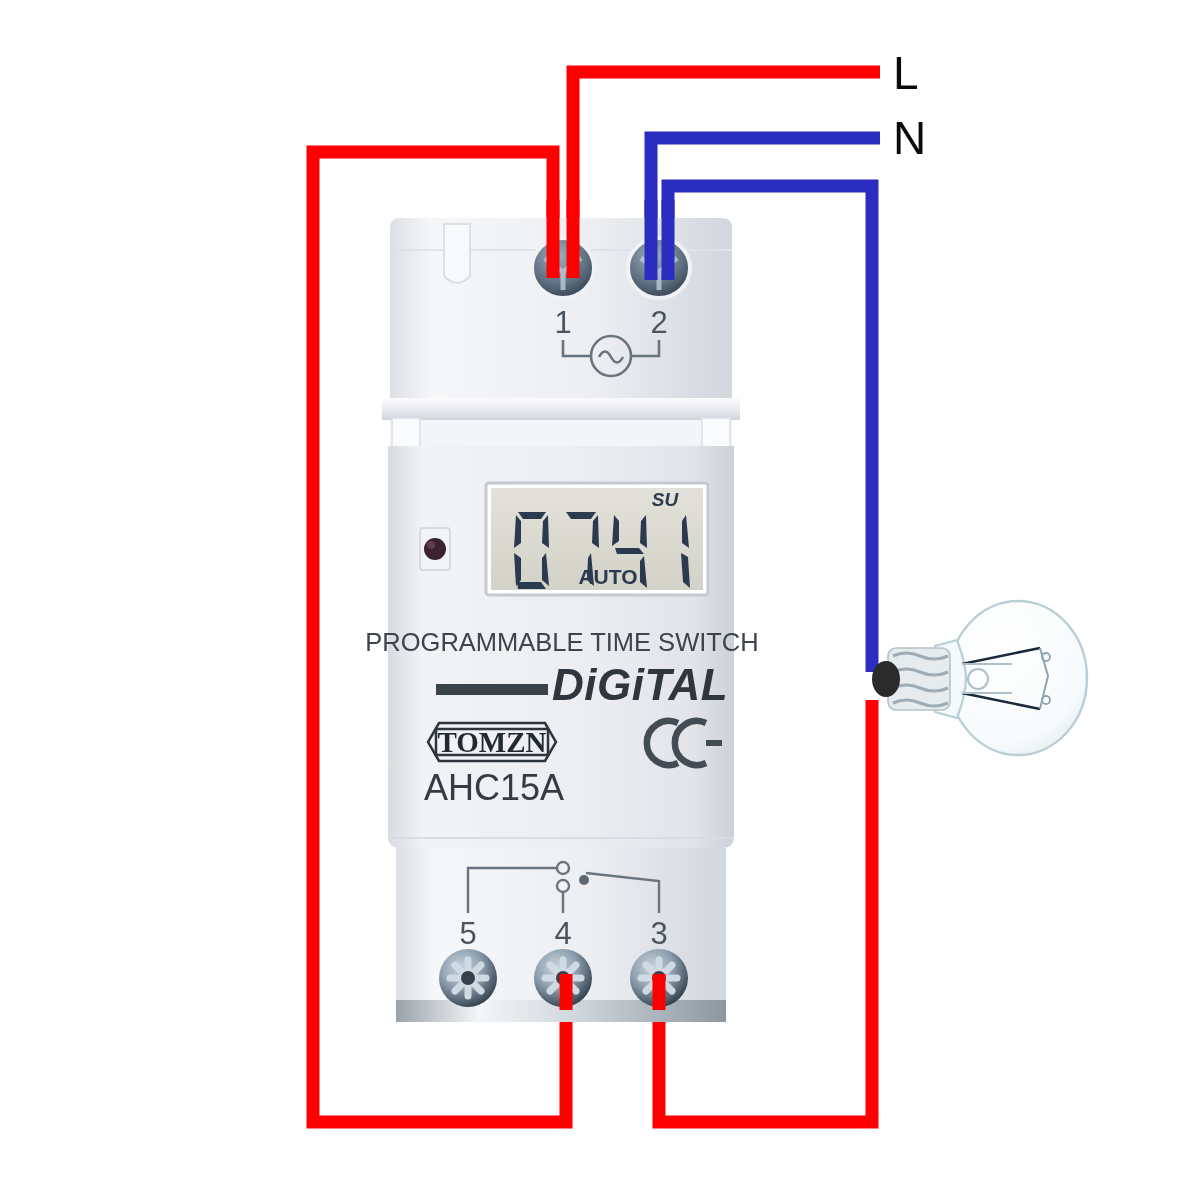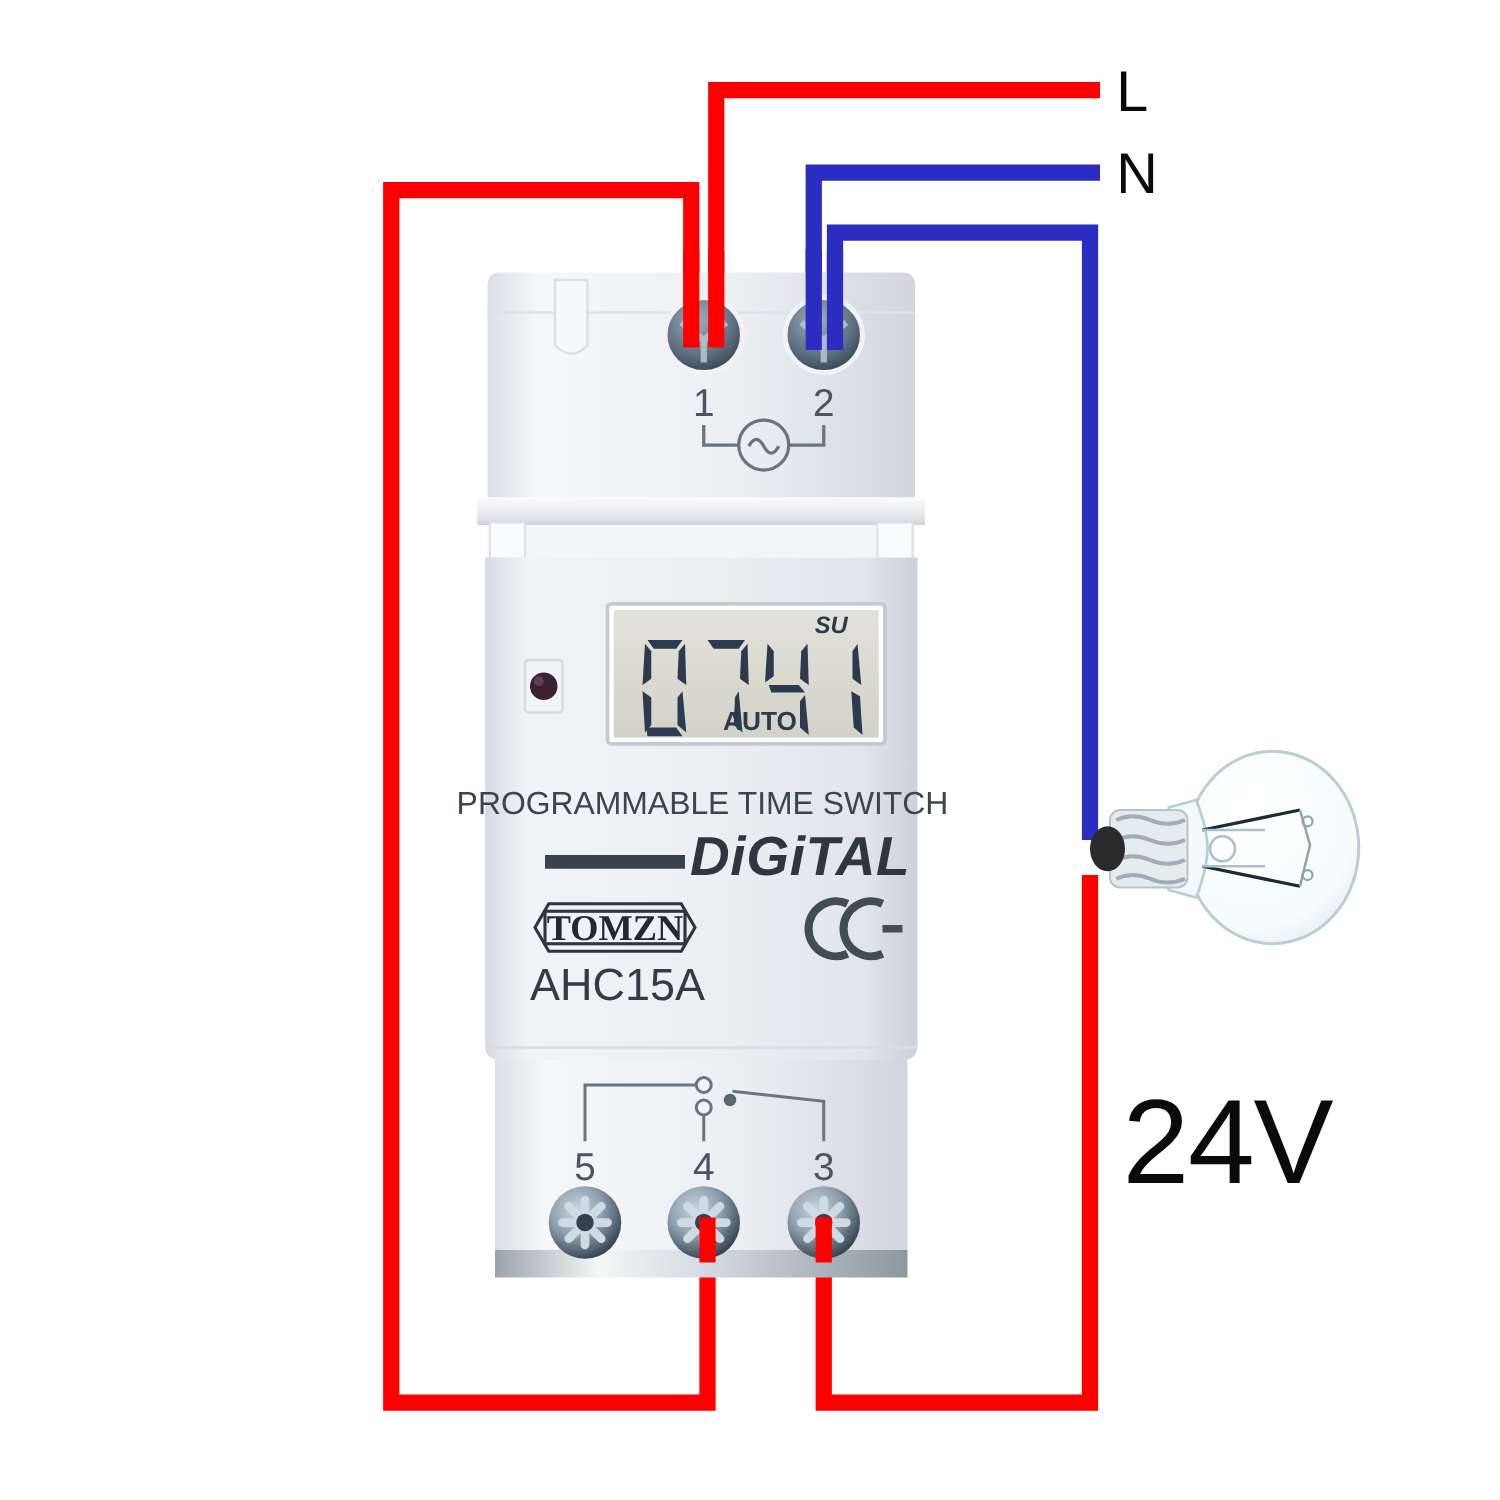--- a/index.html
+++ b/index.html
@@ -280,15 +280,14 @@
       <g stroke="#aebecb" stroke-width="2" fill="none">
         <path d="M 962 664 L 1012 664"></path>
         <path d="M 962 693 L 1012 693"></path>
         <circle cx="978" cy="679" r="10"></circle>
       </g>
     </g>
   </svg>
 
   <div class="txtlabel" id="label-L">L</div>
   <div class="txtlabel" id="label-N">N</div>
-  <div class="txtlabel" id="label-24v">24V</div>
 
 </div>
 
 </body></html>

